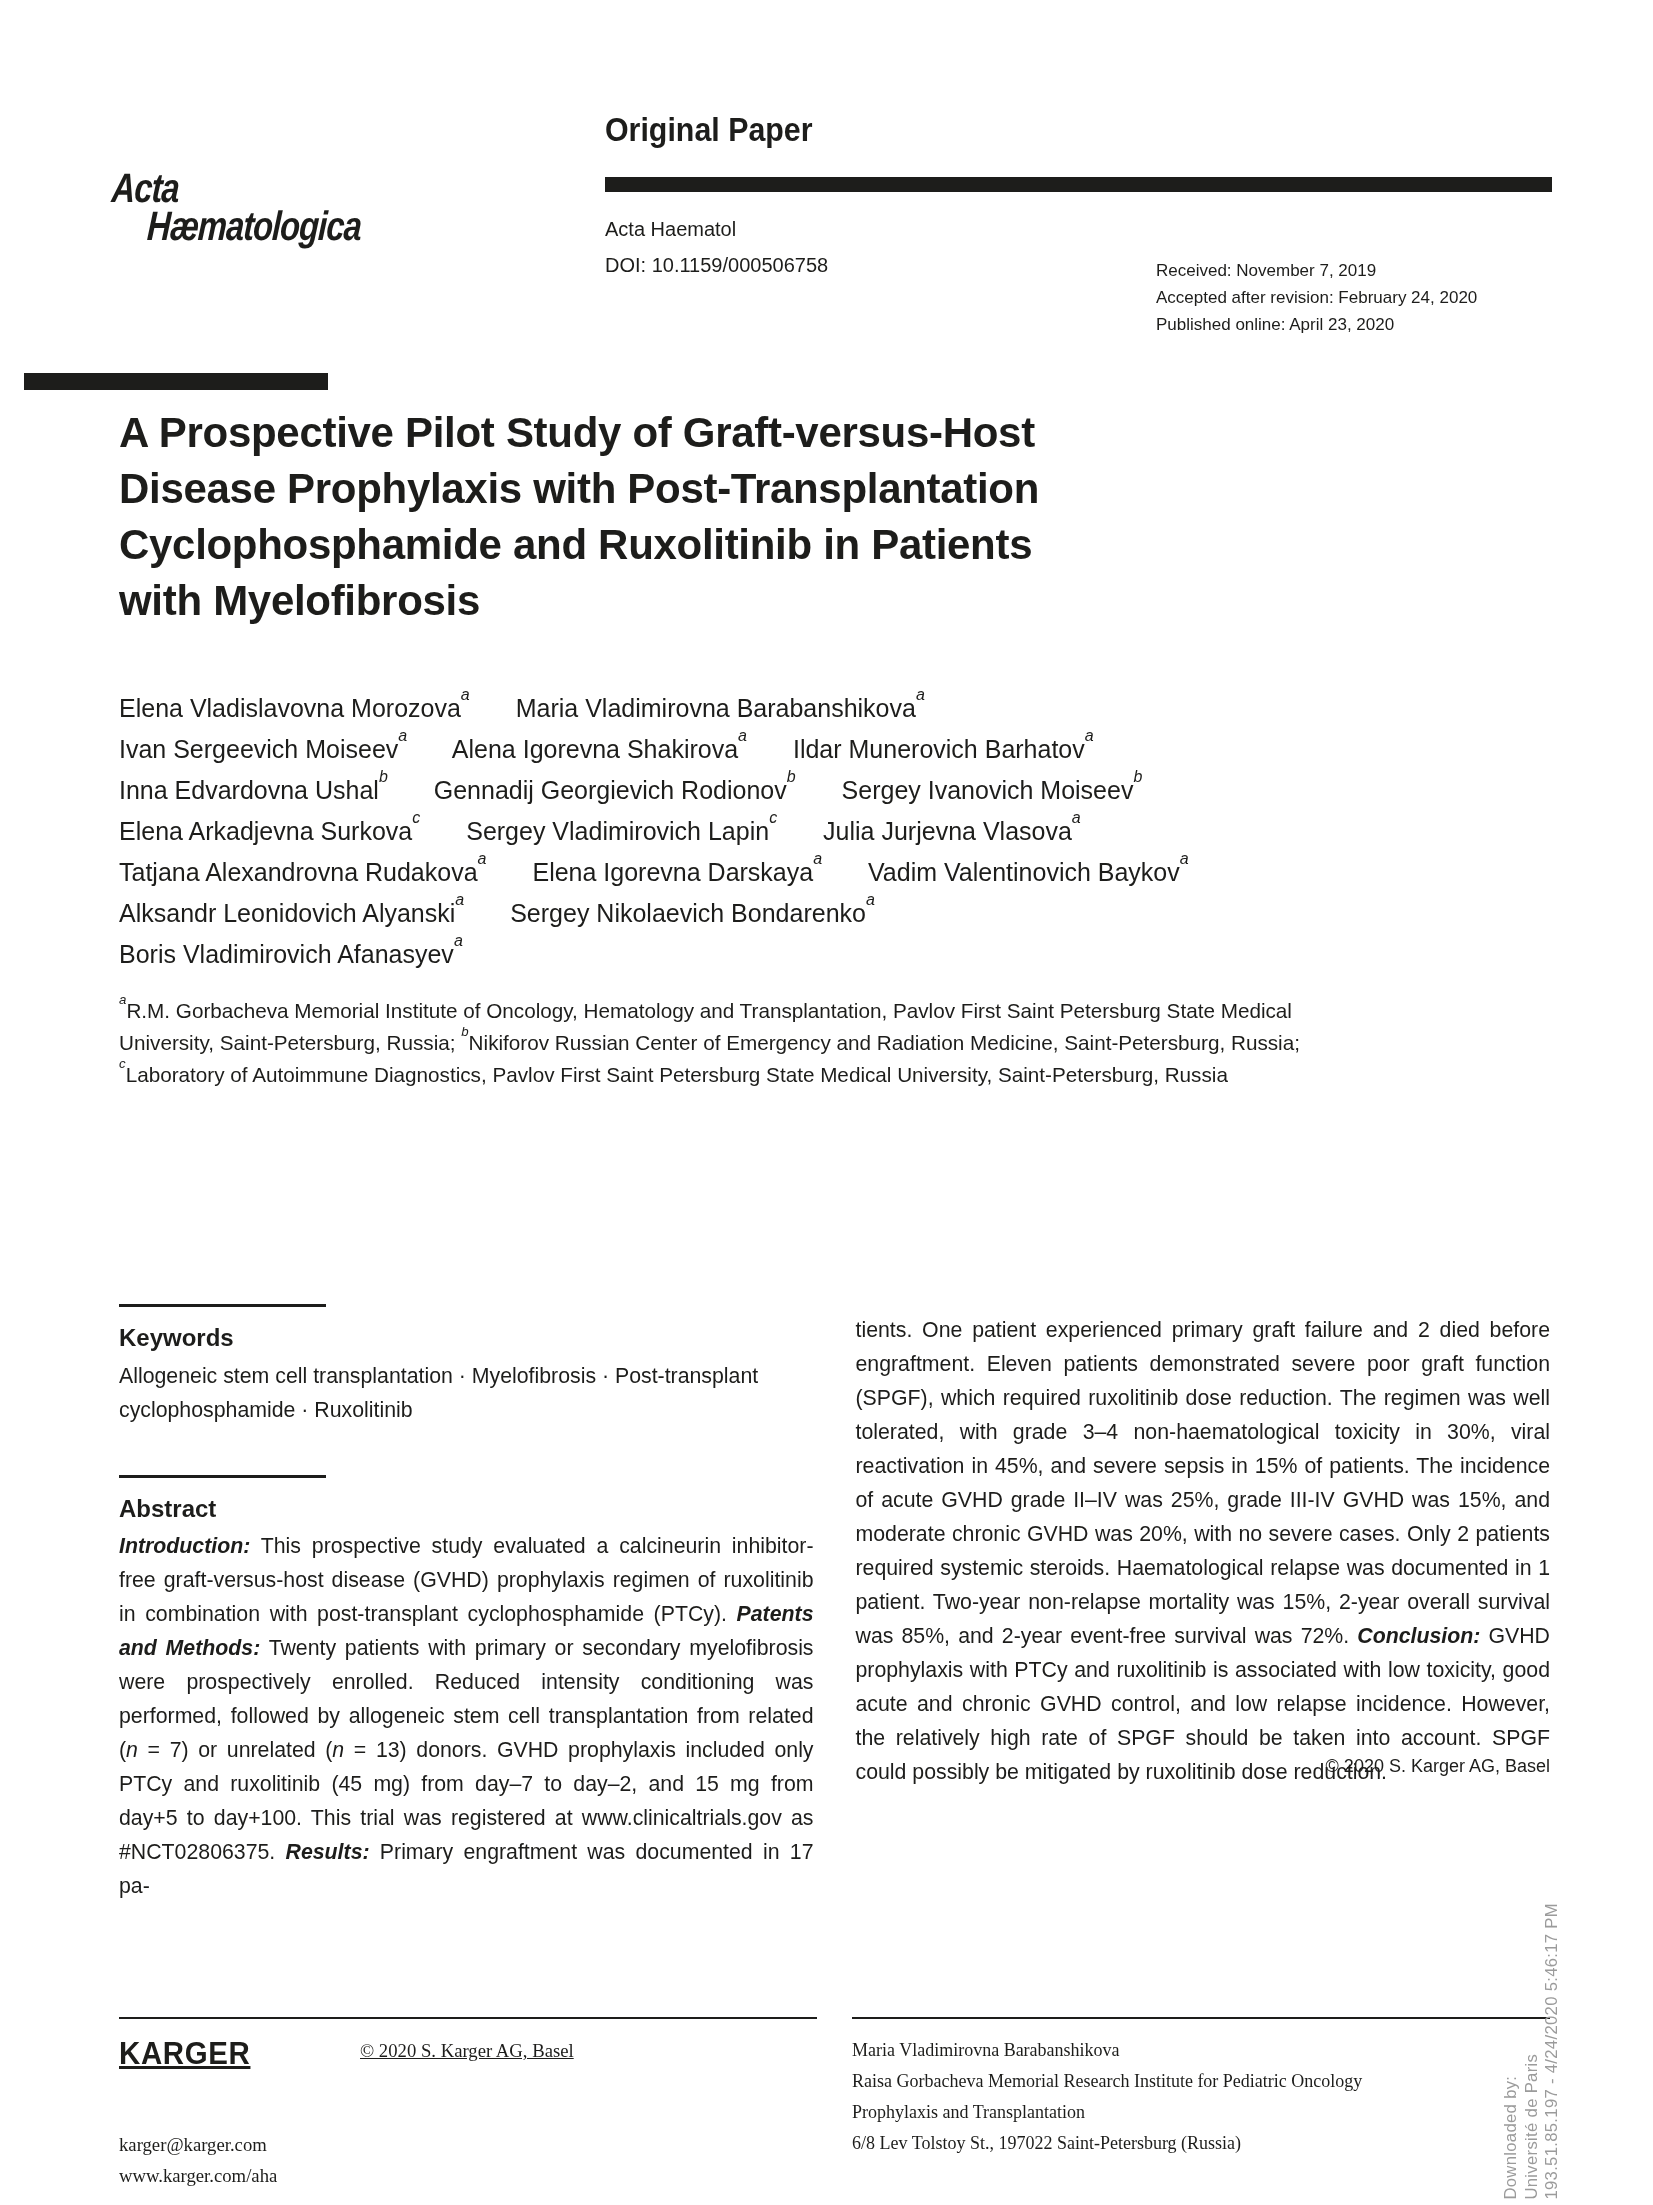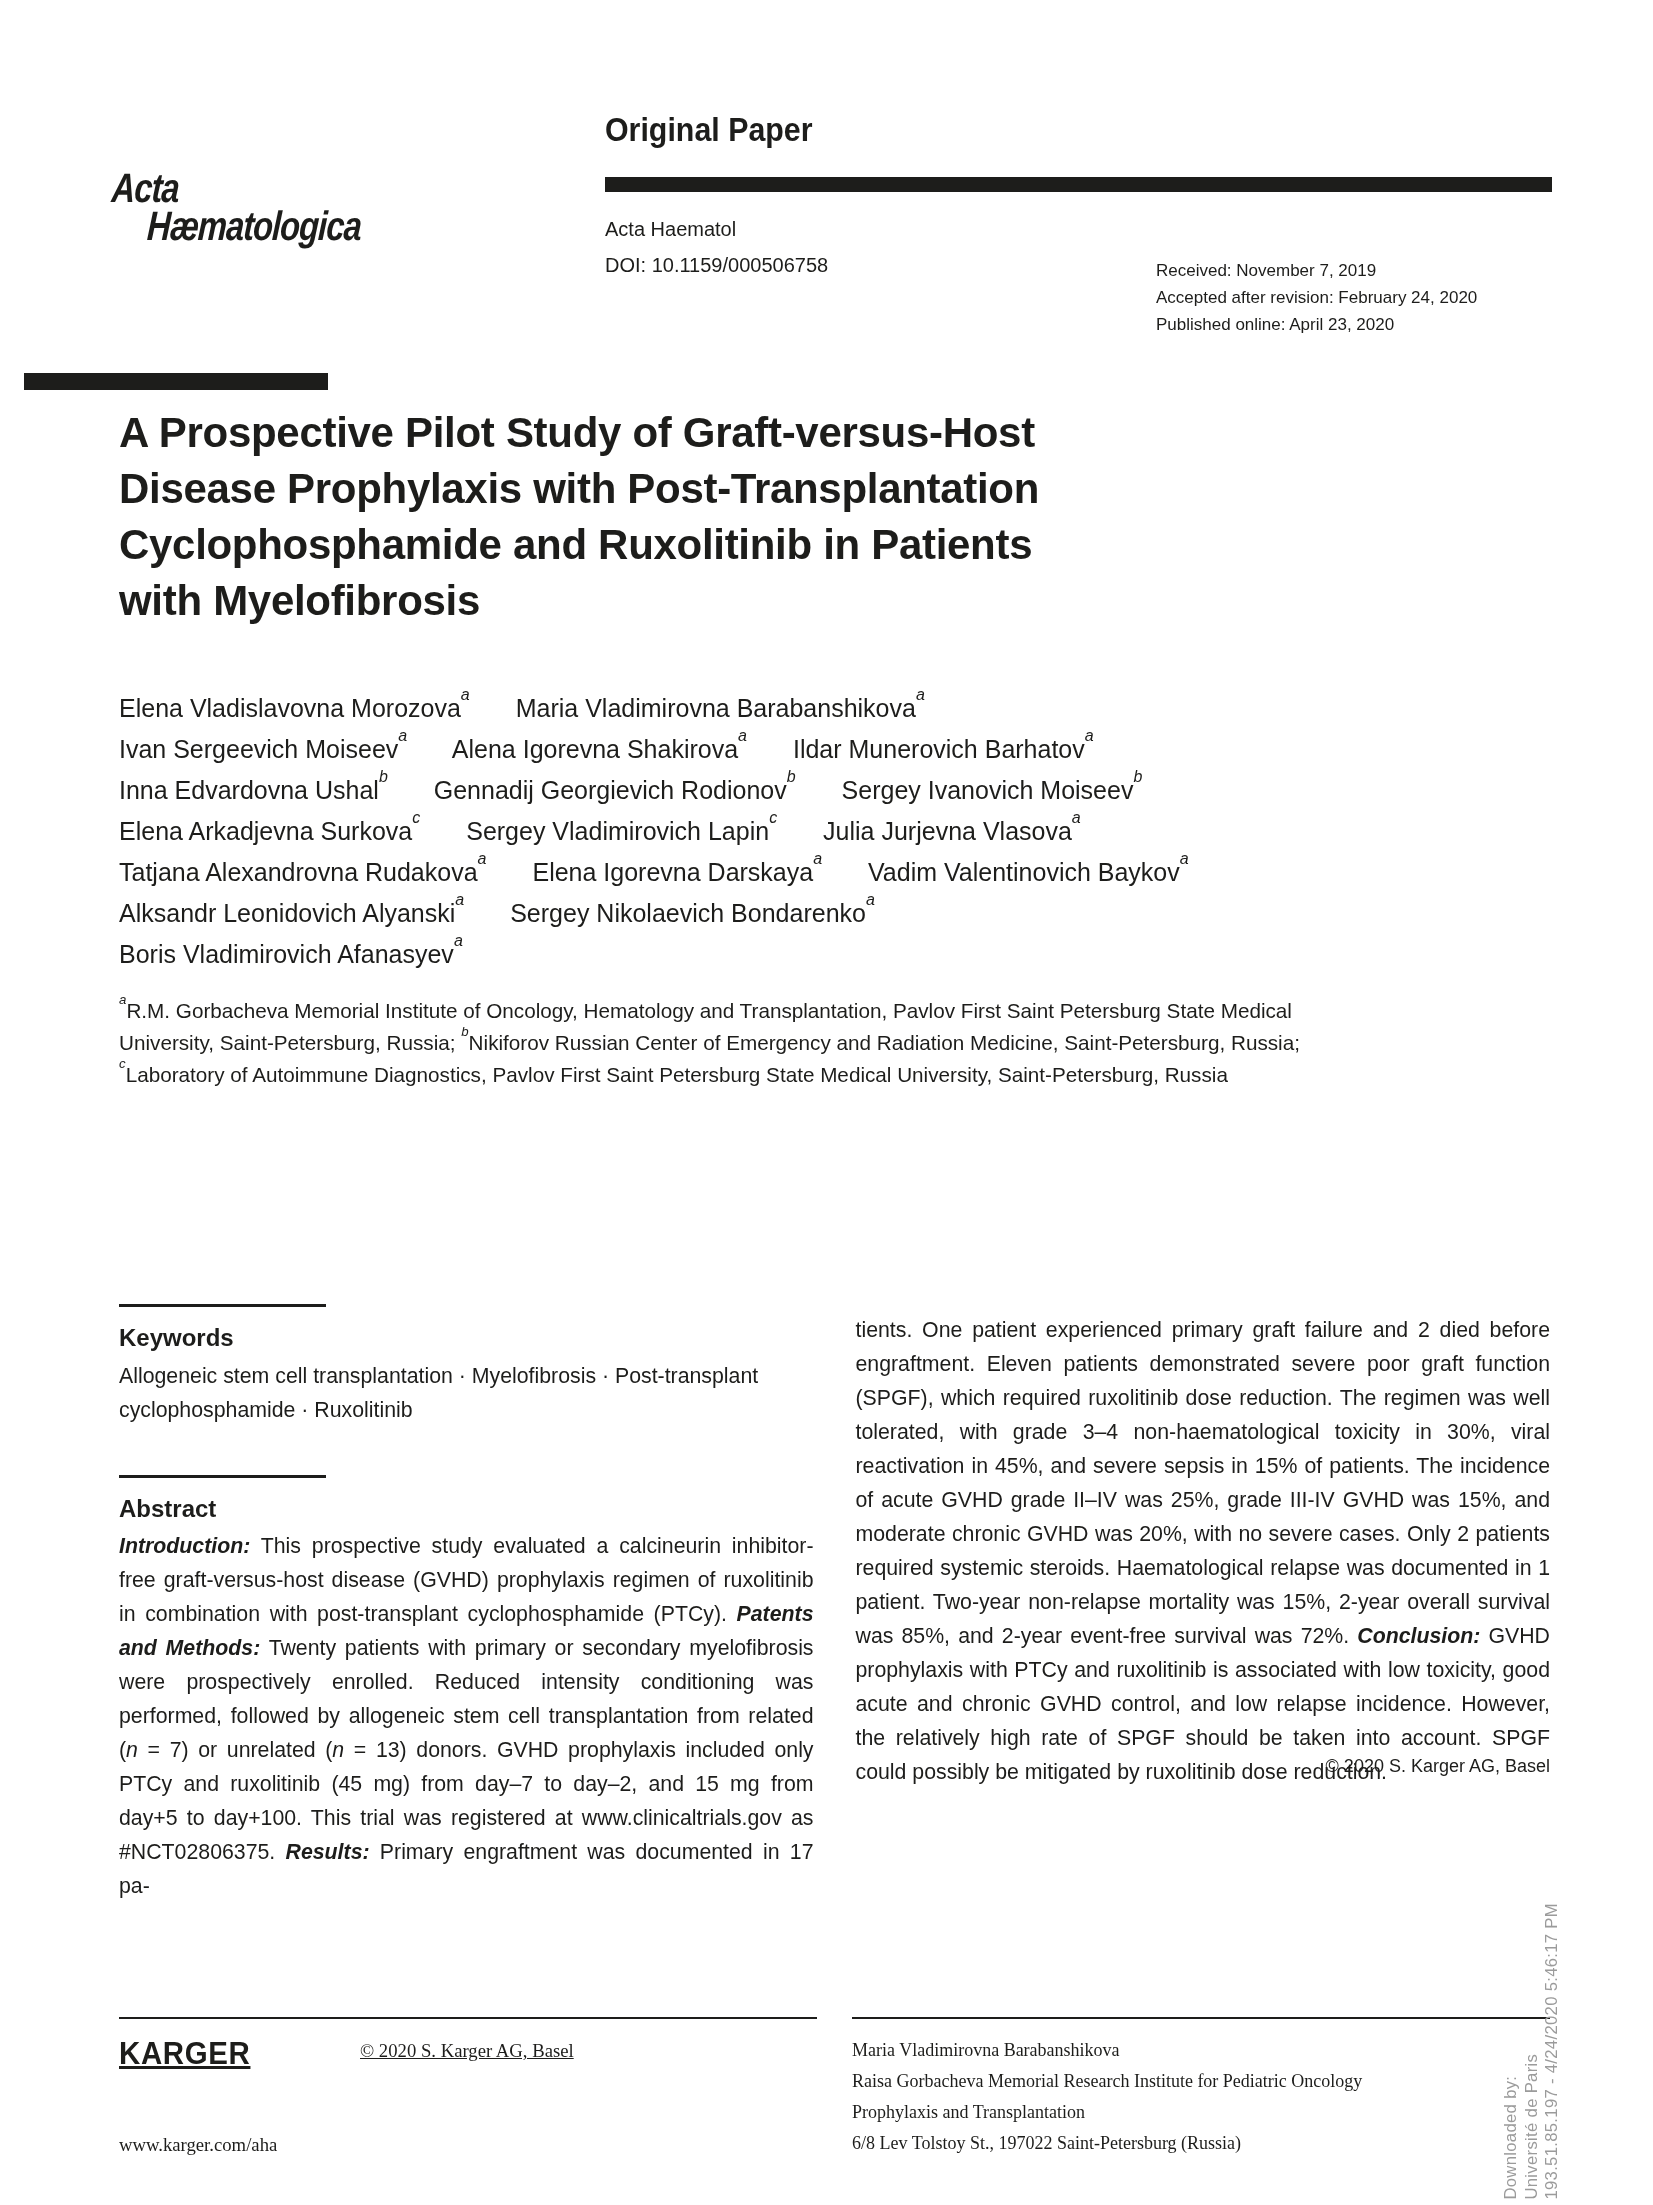--- a/index.html
+++ b/index.html
@@ -148,20 +148,21 @@
     </div>
   </div>
 
   <div class="footer">
     <div class="f-cell">
       <div class="f-row">
         <div class="karger-logo">KARGER</div>
         <div class="f-copy serif">© 2020 S. Karger AG, Basel</div>
       </div>
       <div class="f-contact serif">
+        <div>karger@karger.com</div>
         <div>www.karger.com/aha</div>
       </div>
     </div>
     <div class="f-cell">
       <div class="f-corr serif">
         <div>Maria Vladimirovna Barabanshikova</div>
         <div>Raisa Gorbacheva Memorial Research Institute for Pediatric Oncology</div>
         <div>Prophylaxis and Transplantation</div>
         <div>6/8 Lev Tolstoy St., 197022 Saint-Petersburg (Russia)</div>
       </div>

